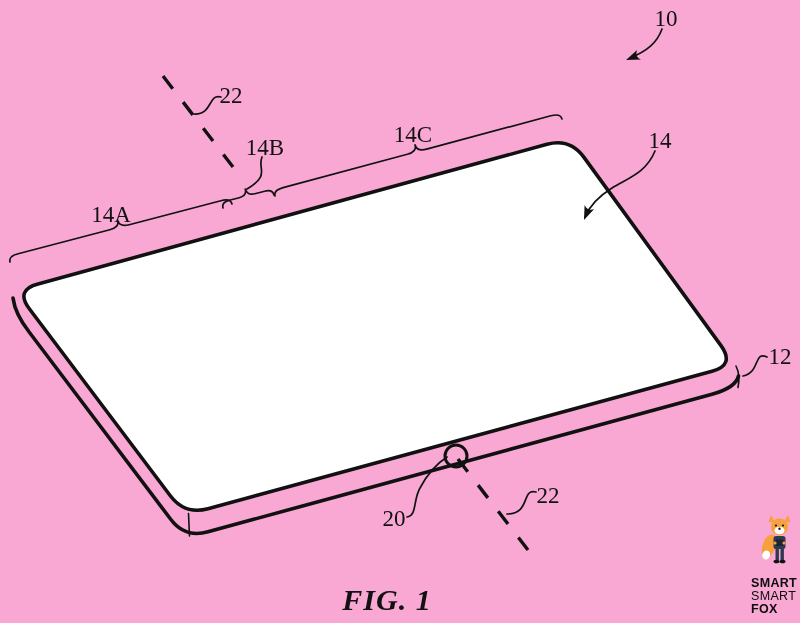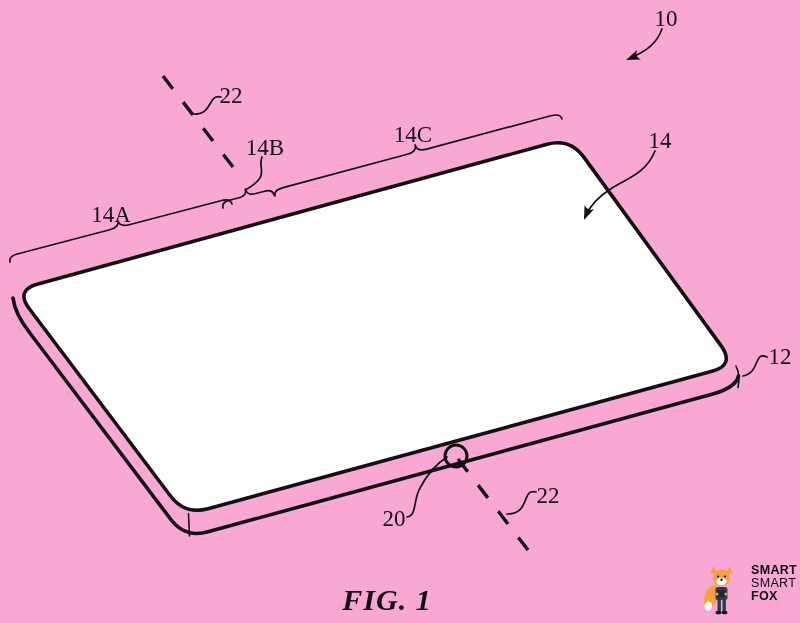--- a/index.html
+++ b/index.html
@@ -12,21 +12,21 @@
   .thick{fill:none;stroke:var(--ink);stroke-width:3.6;stroke-linecap:round;stroke-linejoin:round;}
   .thickfill{fill:#ffffff;stroke:var(--ink);stroke-width:3.6;stroke-linejoin:round;}
   .thin{fill:none;stroke:var(--ink);stroke-width:1.7;stroke-linecap:round;stroke-linejoin:round;}
   .dashline{fill:none;stroke:var(--ink);stroke-width:3.4;stroke-dasharray:16 17;stroke-linecap:butt;}
   .tick{fill:none;stroke:var(--ink);stroke-width:1.6;stroke-linecap:round;}
   .refnum{font-family:"Liberation Serif",serif;font-size:23px;fill:var(--ink);text-anchor:middle;}
   .figcap{font-family:"Liberation Serif",serif;font-size:30px;font-weight:bold;font-style:italic;
           fill:var(--ink);text-anchor:middle;letter-spacing:1px;}
   .ah{fill:var(--ink);stroke:none;}
   
-  .logo{position:absolute;right:3px;bottom:7px;display:flex;align-items:flex-start;gap:12px;}
+  .logo{position:absolute;right:3px;bottom:7px;display:flex;align-items:flex-end;gap:12px;flex-direction:column;}
   .logo-text{font-family:"Liberation Sans",sans-serif;color:#0d0d0d;font-size:12.5px;
              line-height:1.04;letter-spacing:0.3px;}
   .lt-bold{font-weight:bold;}
   .lt-med{font-weight:normal;}
 </style>
 </head>
 <body>
 
 <div class="stage">
 

